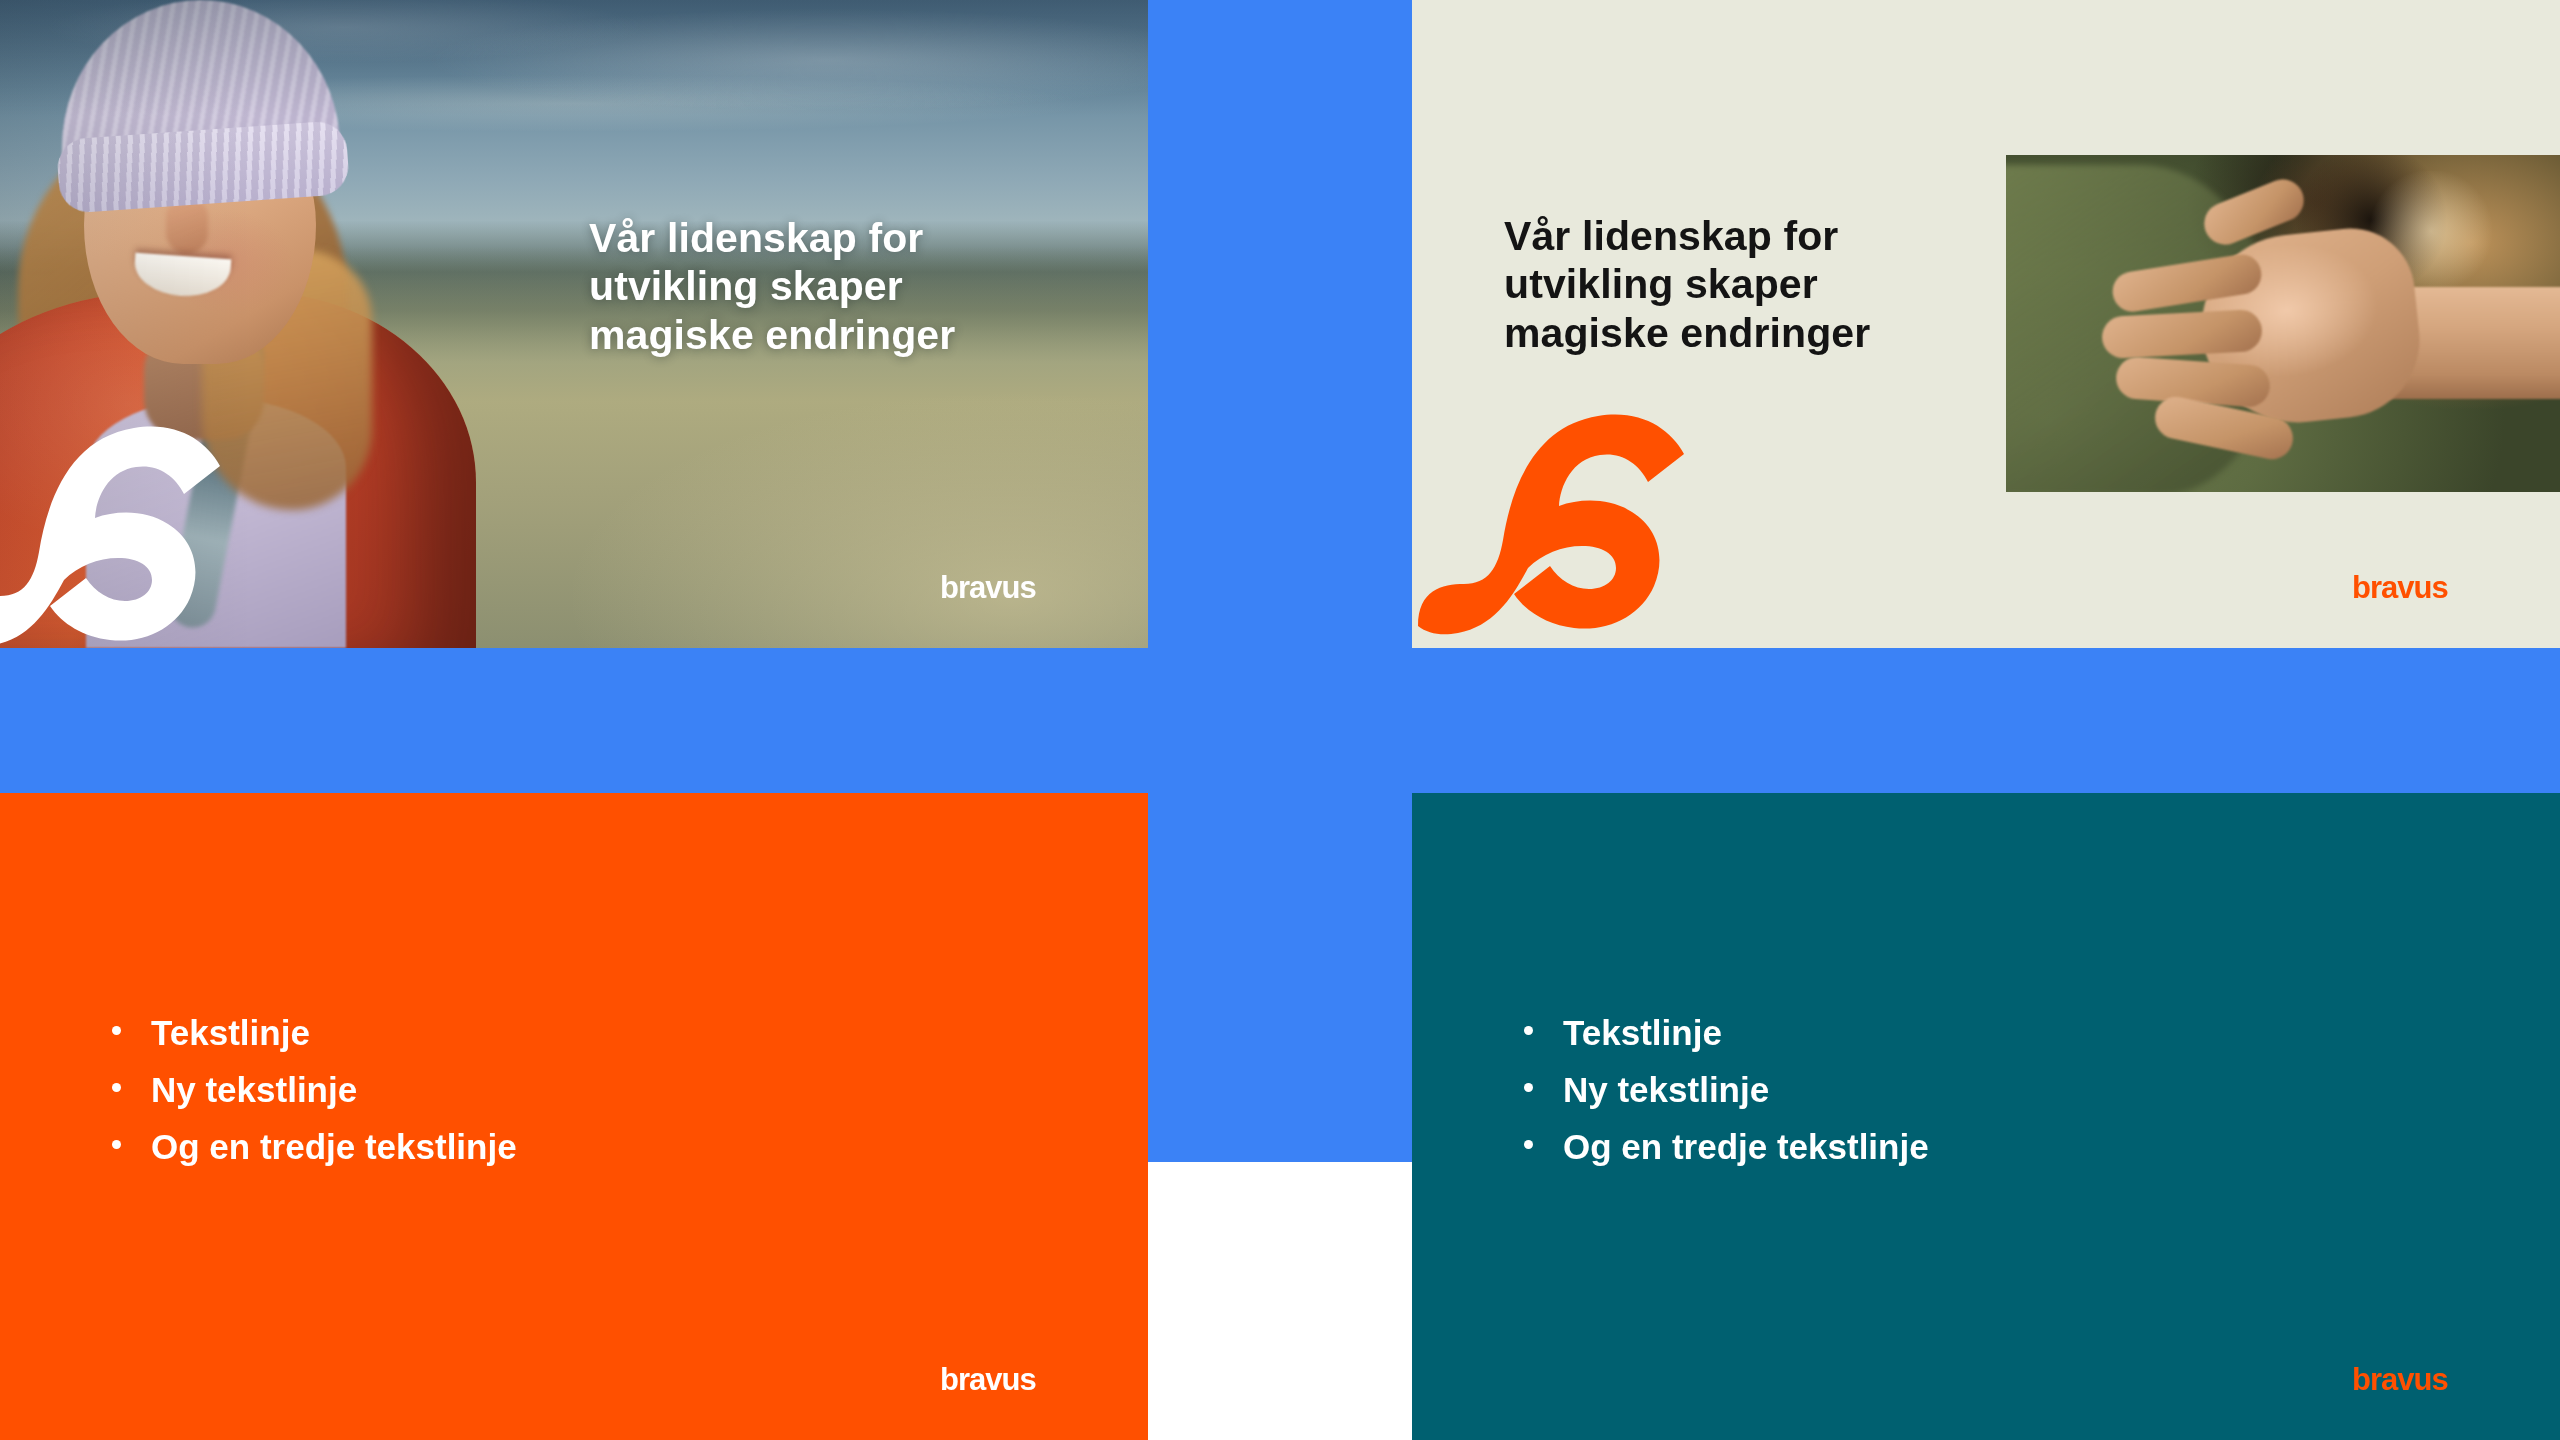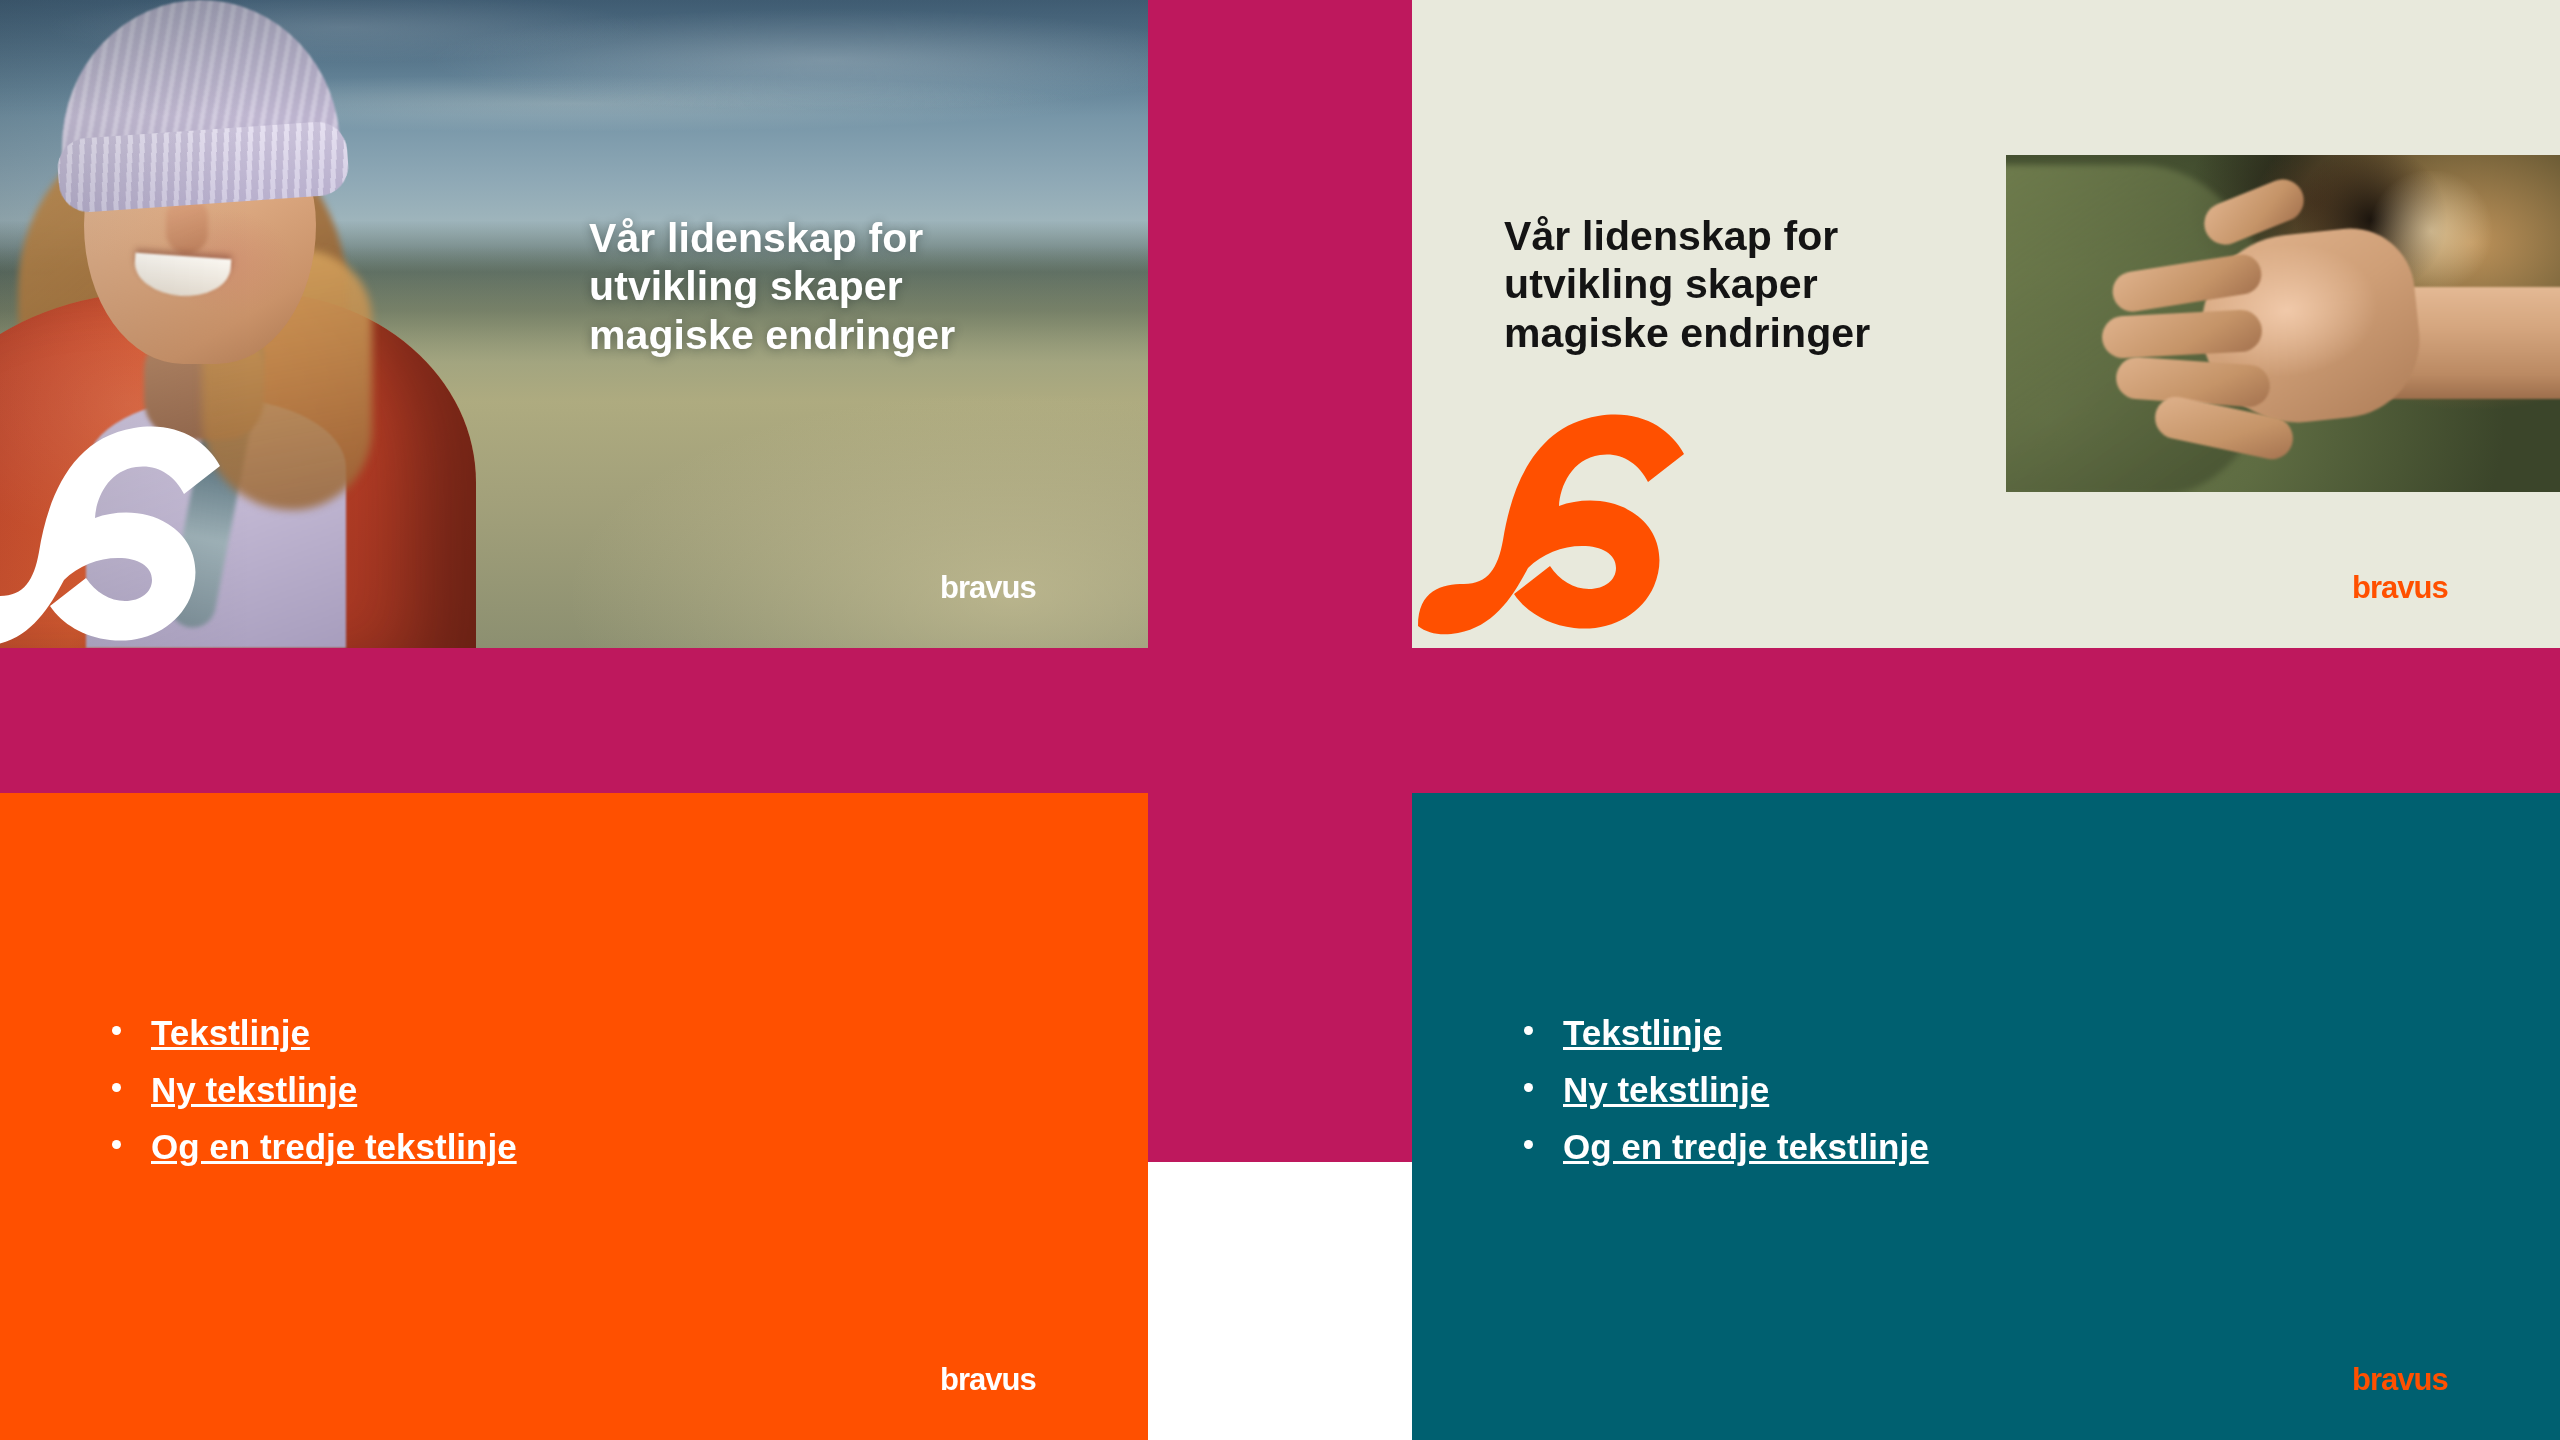--- a/index.html
+++ b/index.html
@@ -10,21 +10,21 @@
     height: 1440px;
     background: #ffffff;
     font-family: "Liberation Sans", sans-serif;
     overflow: hidden;
   }
 
   .canvas {
     position: relative;
     width: 2560px;
     height: 1162px;
-    background: #be185d;
+    background: #3b82f6;
   }
 
   
   .slide {
     position: absolute;
     overflow: hidden;
   }
 
   
   #slide-photo-hero {
@@ -334,21 +334,20 @@
   #slide-teal-bullets   .bullet-list { left: 112px; top: 222px; }
 
   .bullet-list li {
     display: flex;
     align-items: baseline;
     color: #ffffff;
     font-size: 35px;
     font-weight: 600;
     line-height: 1.0;
     margin-bottom: 22px;
-    text-decoration: underline;
   }
   .bullet-list li:last-child { margin-bottom: 0; }
   .bullet-dot {
     display: inline-block;
     width: 9px; height: 9px;
     border-radius: 50%;
     background: currentColor;
     margin-right: 30px;
     position: relative;
     top: -10px;

